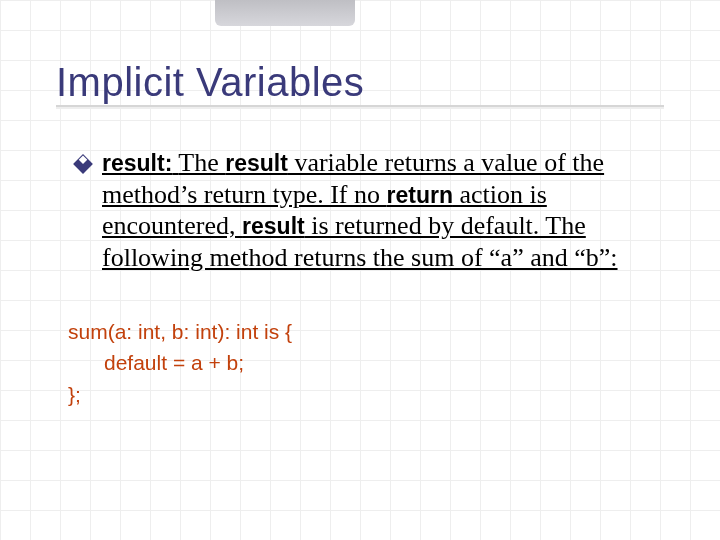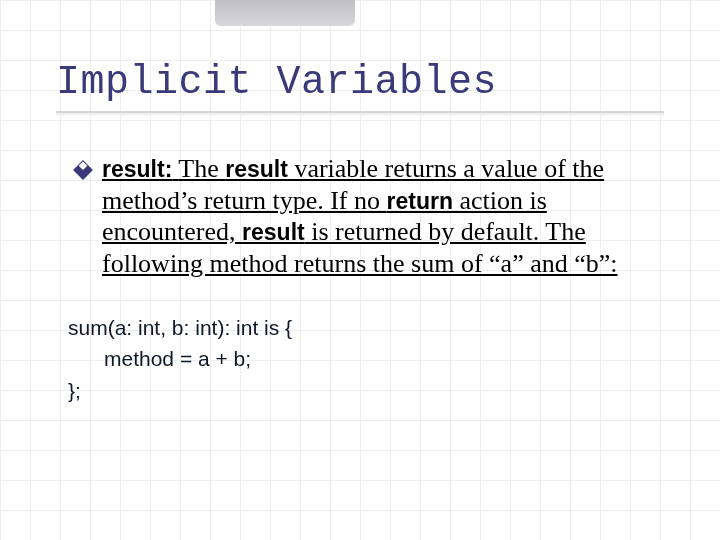--- a/index.html
+++ b/index.html
@@ -29,25 +29,24 @@
     border-bottom-left-radius: 6px;
     border-bottom-right-radius: 6px;
   }
   .content {
     position: absolute;
     top: 60px;
     left: 56px;
     right: 56px;
   }
   .title {
-    font-family: Liberation Mono, monospace;
+    font-family: Liberation Sans, sans-serif;
     font-size: 40px;
     color: #3a3a7a;
     letter-spacing: 0.5px;
-    padding-bottom: 6px;
   }
   .title-underline {
     height: 2px;
     background: #d6d6d6;
     width: 100%;
     box-shadow: 0 2px 0 #eeeeee;
     margin-bottom: 40px;
   }
   .bullet-item {
     position: relative;
@@ -74,26 +73,26 @@
     top: 1px;
     left: 1px;
     background: #ffffff;
   }
   .bold-sans {
     font-family: Verdana, Geneva, sans-serif;
     font-weight: 700;
     font-size: 23px;
   }
   .code-block {
-    margin-top: 32px;
+    margin-top: 42px;
     padding-left: 12px;
     font-family: Arial, Helvetica, sans-serif;
     font-size: 21px;
     line-height: 1.5;
-    color: #0f172a;
+    color: #c2410c;
   }
   .code-indent {
     padding-left: 36px;
   }
 </style>
 </head>
 <body>
 
 <div class="grid"></div>
 <div class="tab"></div>
@@ -103,17 +102,17 @@
   <div class="title">Implicit Variables</div>
   <div class="title-underline"></div>
 
   <div class="bullet-item">
     <div class="bullet-icon"></div>
     <span class="bold-sans">result:</span><span> </span><span>The </span><span class="bold-sans">result</span><span> variable returns a value of the method’s return type. If no </span><span class="bold-sans">return</span><span> action is encountered, </span><span class="bold-sans">result</span><span> is returned by default. The following method returns the sum of “a” and “b”:</span>
   </div>
 
   <div class="code-block">
     <div>sum(a: int, b: int): int is {</div>
-    <div class="code-indent">method = a + b;</div>
+    <div class="code-indent">default = a + b;</div>
     <div>};</div>
   </div>
 
 </div>
 
 </body></html>

